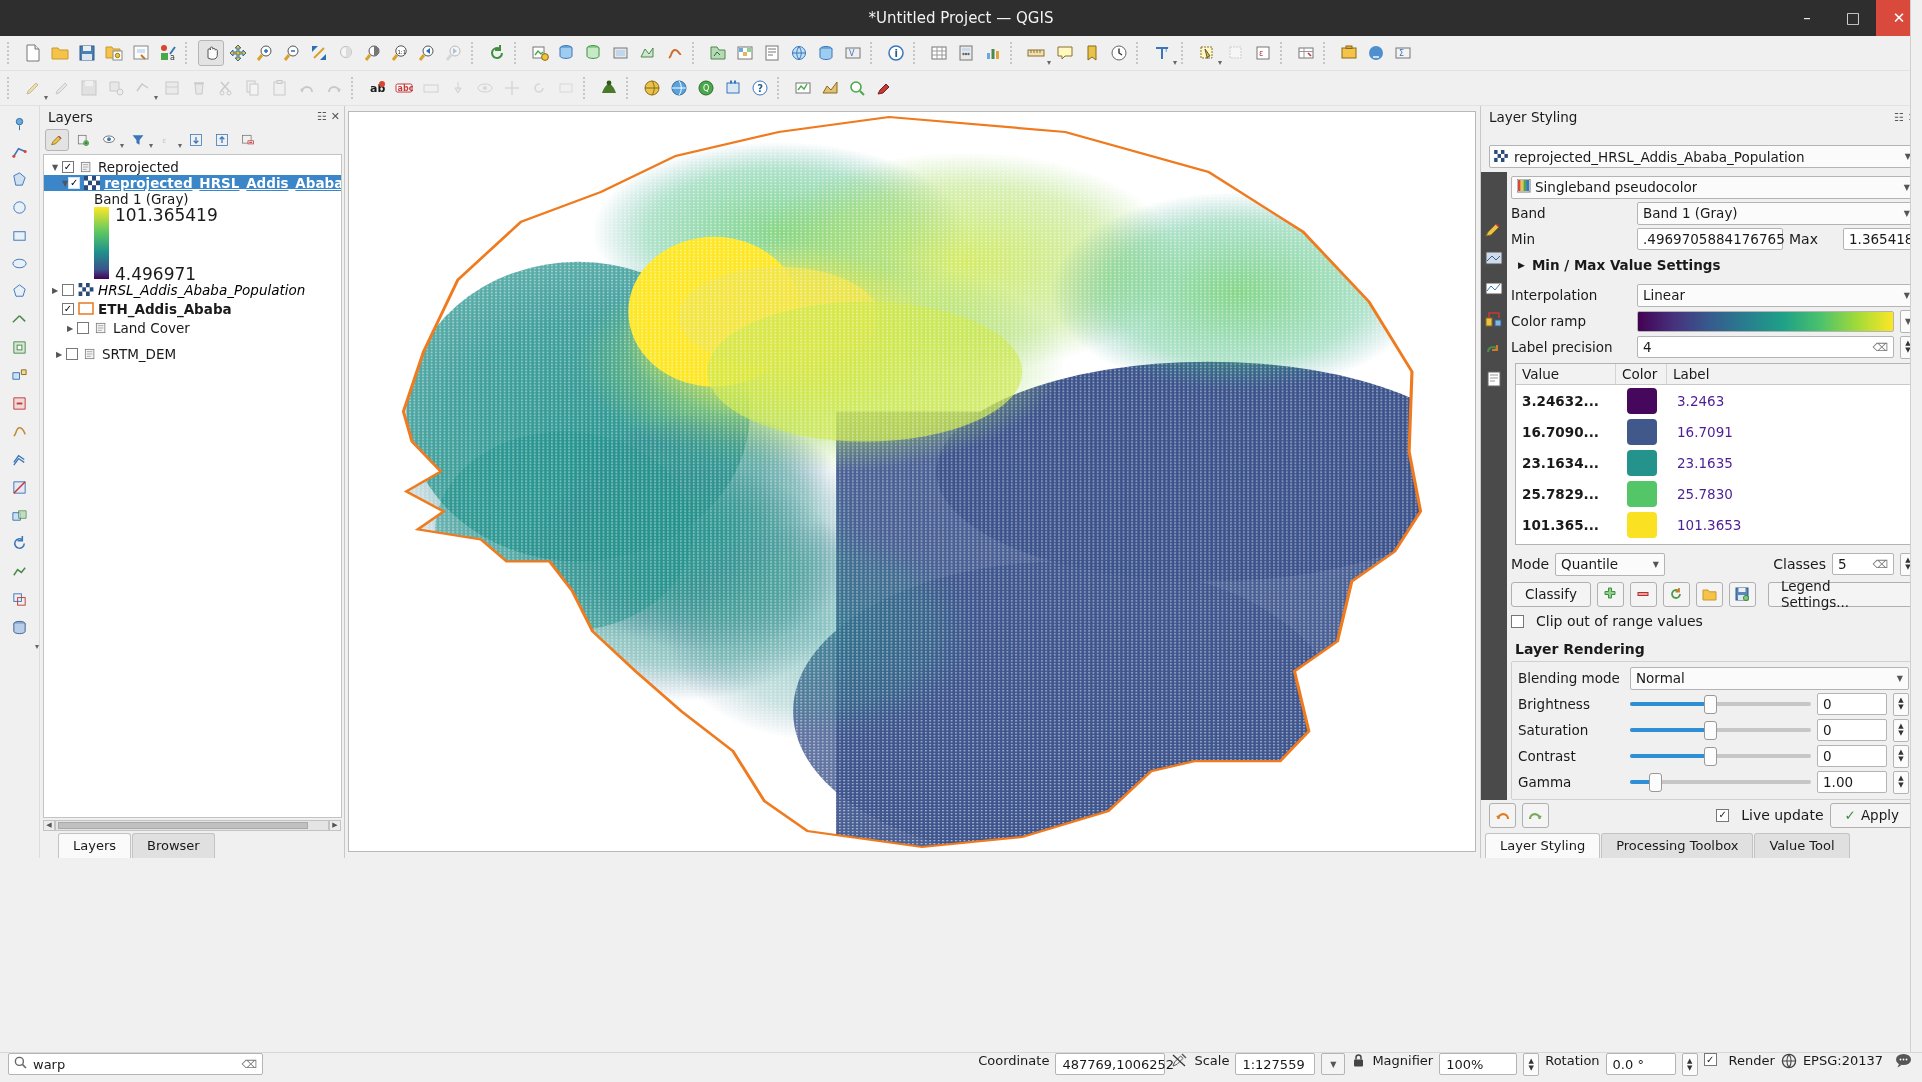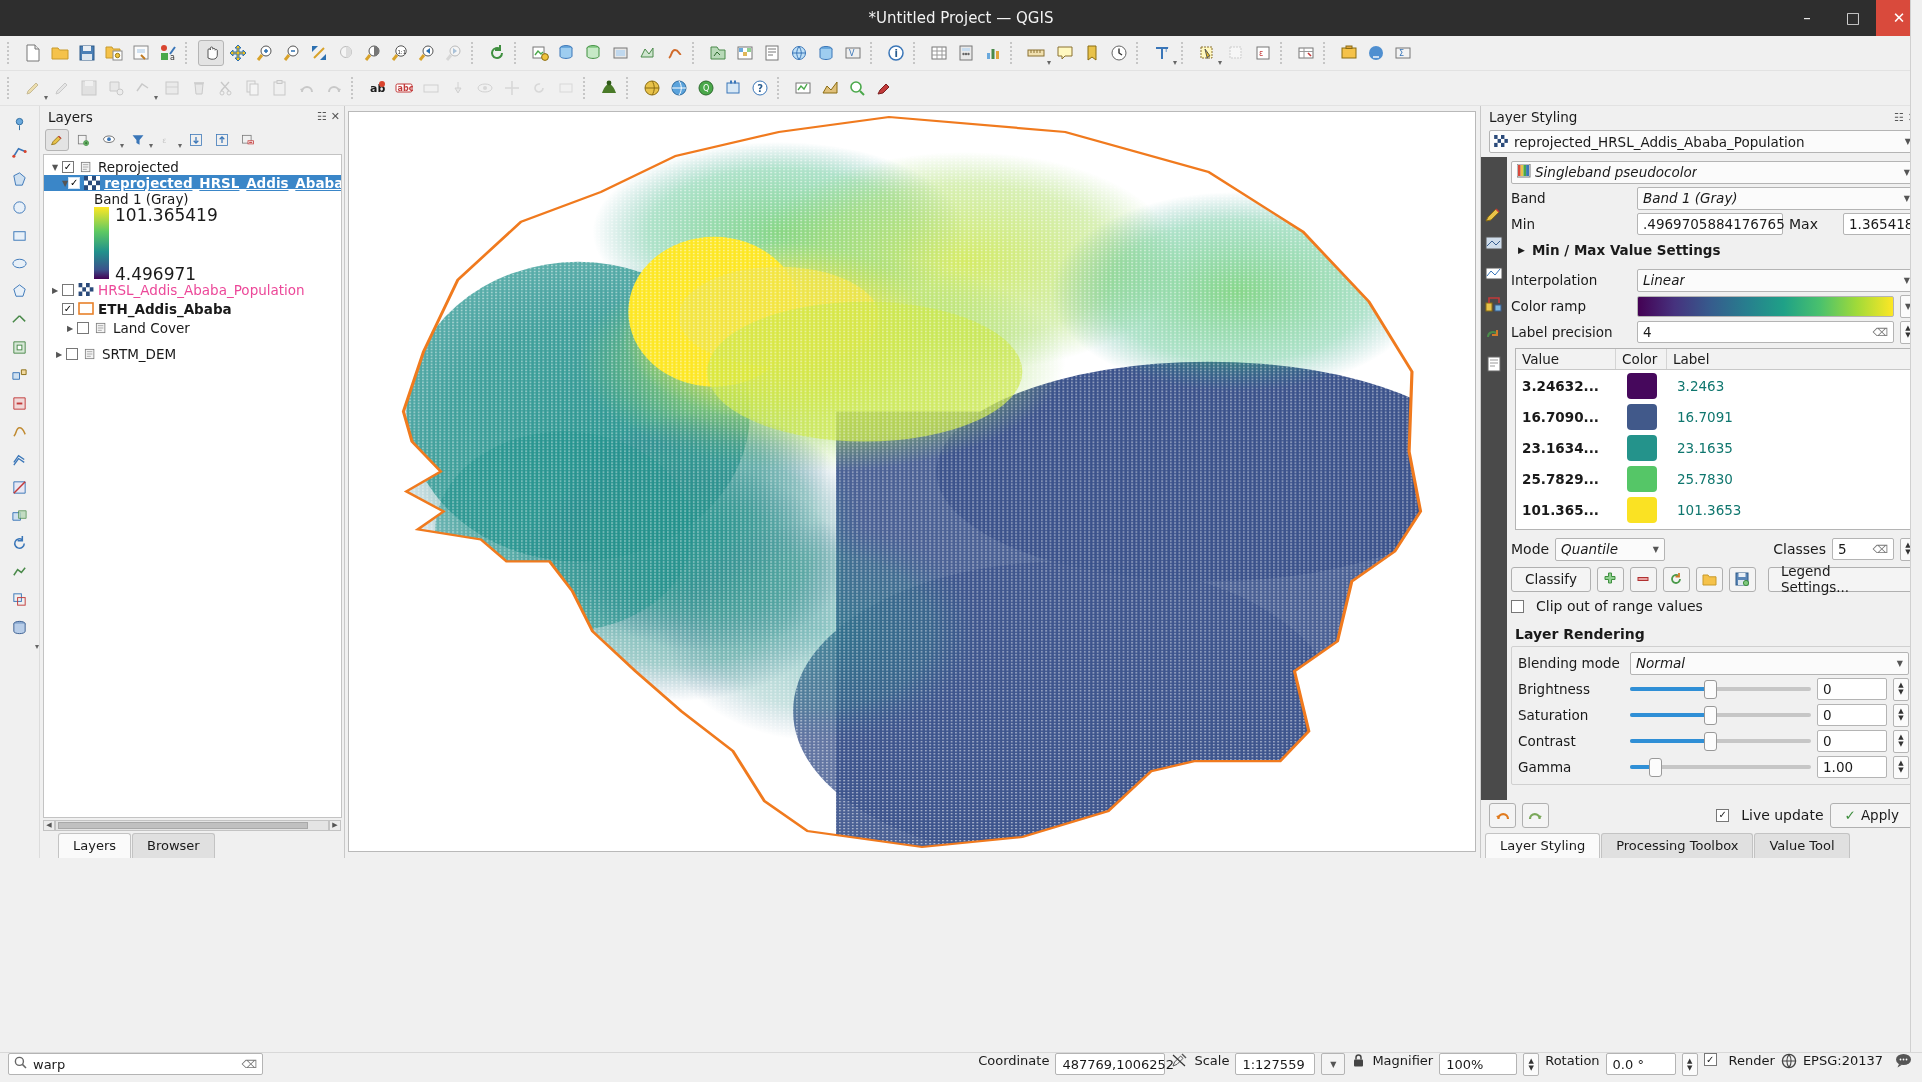--- a/index.html
+++ b/index.html
@@ -82,21 +82,21 @@
   .arrow.open::before { content: "\25BC"; }
   .arrow.closed::before { content: "\25B6"; }
   .cb {
     width: 12px; height: 12px; border: 1px solid #777; background: #fff;
     margin-right: 4px; display: inline-flex; align-items: center; justify-content: center;
     font-size: 10px; line-height: 1; color: #000; flex: none;
   }
   .ltrow.sel .cb { border-color: #cfe3f5; }
   .licon { width: 16px; height: 14px; margin-right: 4px; flex: none; }
   .ltlabel.underline { text-decoration: underline; font-weight: bold; }
-  .ltlabel.italic { color: #ec4899; }
+  .ltlabel.italic { font-style: italic; color: #000000; }
   .ltlabel.bold { font-weight: bold; }
   .legend-ramp { width: 15px; height: 72px; margin-left: 50px;
     background: linear-gradient(to top, #440154 0%, #3b528b 13%, #21918c 38%, #5ec962 66%, #fde725 100%); }
   .legend-block { display:flex; padding-left: 0; }
   .legend-labels { position: relative; margin-left: 6px; width: 150px; height: 72px; font-size: 17px; }
   .legend-labels span { position: absolute; left: 0; }
 
   .panel-scroll-h { height: 14px; background: #f0f0f0; display:flex; align-items:center;
                     margin: 0 3px; }
   .hscroll-track { flex:1; height: 11px; background: #e4e4e4; border:1px solid #c3c3c3; position:relative;}
@@ -116,42 +116,42 @@
   .map-canvas { width: 100%; height: 100%; background: #ffffff; border: 1px solid #b9b9b9; position: relative; overflow: hidden; }
 
   
   .styling-panel {
     width: 442px; background: #f0f0f0; display: flex; flex-direction: column;
     border-left: 1px solid #c8c8c8;
   }
   .sp-head { height: 22px; display:flex; align-items:center; justify-content: space-between; padding: 0 5px 0 8px; font-size: 13.5px;}
   .sp-head .pbtns { display:flex; gap:4px; color:#555; font-size:11px; }
   .sp-layersel {
-    margin: 2px 6px 4px 8px; height: 23px; background: #fbfbfb; border: 1px solid #b4b4b4;
+    margin: 17px 6px 4px 8px; height: 23px; background: #fbfbfb; border: 1px solid #b4b4b4;
     border-radius: 2px; display: flex; align-items: center; padding: 0 4px; font-size: 13.5px; justify-content: center;
   }
   .sp-body { flex: 1; display: flex; overflow: hidden; }
   .sp-iconcol {
     width: 26px; background: #4a4a4a; display: flex; flex-direction: column; align-items: center;
     padding-top: 48px; gap: 12px; flex: none;
   }
   .sp-iconcol .sicon { width: 20px; height: 18px; }
   .sp-form { flex: 1; padding: 0 6px 0 4px; overflow: hidden; position: relative; }
   .row { display: flex; align-items: center; height: 26px; gap: 6px; }
   .lbl { width: 120px; font-size: 13.5px; flex: none; }
   .inp {
     background: #fff; border: 1px solid #b4b4b4; border-radius: 2px; height: 22px;
     display: flex; align-items: center; padding: 0 5px; font-size: 13.5px; flex: 1; min-width: 0;
   }
   .combo {
     background: #fbfbfb; border: 1px solid #b4b4b4; border-radius: 2px; height: 23px;
     display: flex; align-items: center; justify-content: space-between; padding: 0 5px;
     font-size: 13.5px; flex: 1; min-width: 0;
   }
-  .combo .cv { overflow: hidden; text-overflow: ellipsis; white-space: nowrap; display:flex; align-items:flex-start; gap:5px;font-style:italic;}
+  .combo .cv { overflow: hidden; text-overflow: ellipsis; white-space: nowrap; display:flex; align-items:flex-start; gap:5px;}
   .caret { font-size: 8px; color: #555; }
   .collapse-row { display: flex; align-items: center; height: 26px; gap: 7px; padding-left: 7px; font-weight: bold; font-size: 13.5px; }
   .collapse-row .tri { font-size: 9px; }
   .ramp-preview {
     flex: 1; height: 21px; border: 1px solid #b4b4b4; border-radius: 2px;
     background: linear-gradient(to right, #440154, #46327e, #365c8d, #277f8e, #1fa187, #4ac16d, #a0da39, #fde725);
   }
   .ramp-dd { width: 16px; height: 23px; border:1px solid #b4b4b4; background:#fbfbfb; border-radius:2px;
              display:flex; align-items:center; justify-content:center; font-size:8px; color:#555; flex:none;}
   .spin {
@@ -161,21 +161,21 @@
   .clearx { font-size:11px; color:#777; }
 
   
   .ctable { margin: 3px 2px 0 4px; border: 1px solid #b4b4b4; background: #fff; height: 182px; overflow: hidden; position: relative;}
   .ct-head { display:flex; height: 21px; background: #f2f2f2; border-bottom: 1px solid #c8c8c8; font-size: 13.5px;}
   .ct-head div { padding: 2px 6px; border-right: 1px solid #d4d4d4; }
   .ct-row { display: flex; height: 31px; align-items: center; font-size: 13.5px; }
   .ct-val { width: 100px; text-align: center; padding-right: 11px; font-weight: bold; }
   .ct-col { width: 51px; display: flex; align-items: center; justify-content: center; }
   .swatch { width: 30px; height: 26px; border-radius: 4px; }
-  .ct-lbl { flex: 1; padding-left: 10px; color: #0f766e; }
+  .ct-lbl { flex: 1; padding-left: 10px; color: #4c1d95; }
 
   .vscroll { position:absolute; right:0; top:0; width: 12px; height: 100%; background:#f0f0f0; border-left: 1px solid #d0d0d0;}
 
   .btnrow { display: flex; align-items: center; gap: 6px; height: 30px; }
   .btn {
     background: #f4f4f4; border: 1px solid #b0b0b0; border-radius: 3px; height: 25px;
     display: flex; align-items: center; justify-content: center; padding: 0 12px; font-size: 13.5px;
   }
   .btn.icon { width: 27px; padding: 0; }
   .check { width: 13px; height: 13px; border: 1px solid #777; background: #fff; display:inline-flex;

